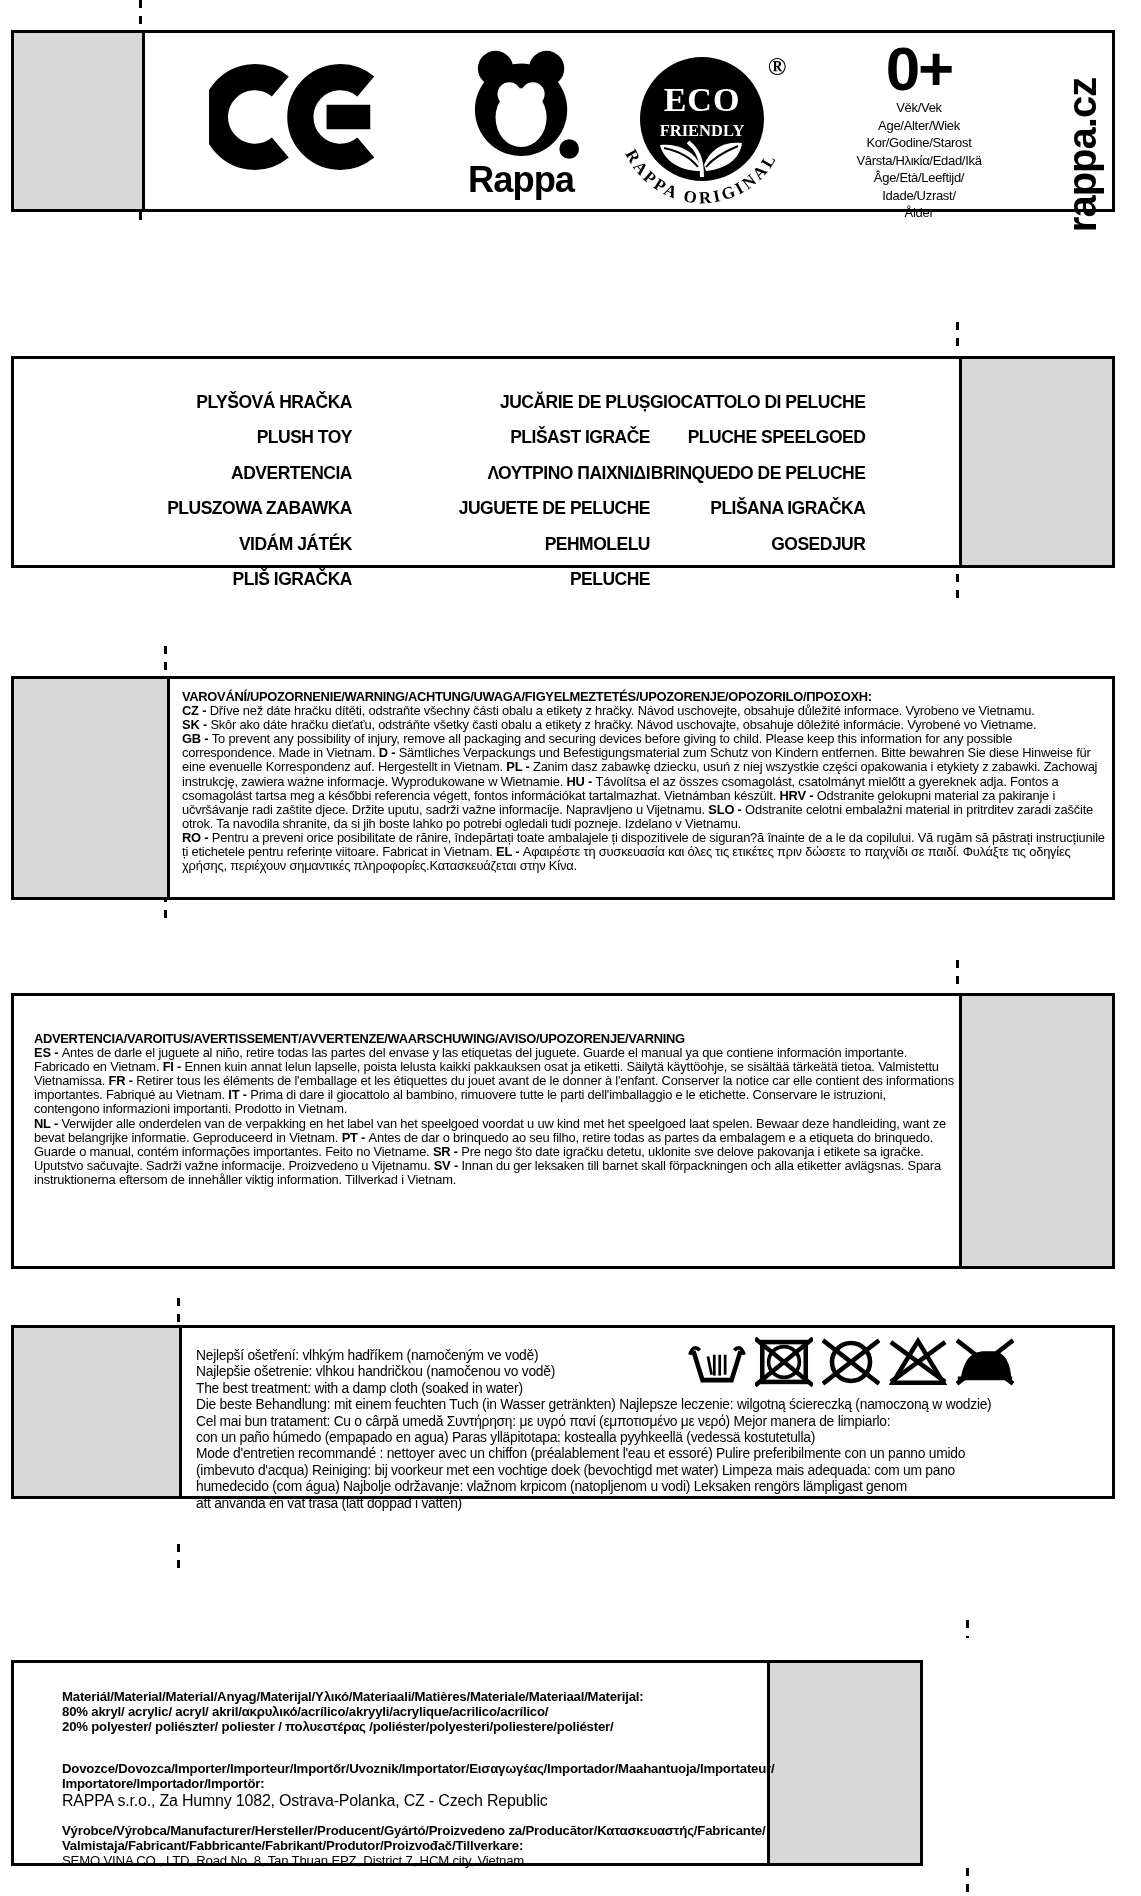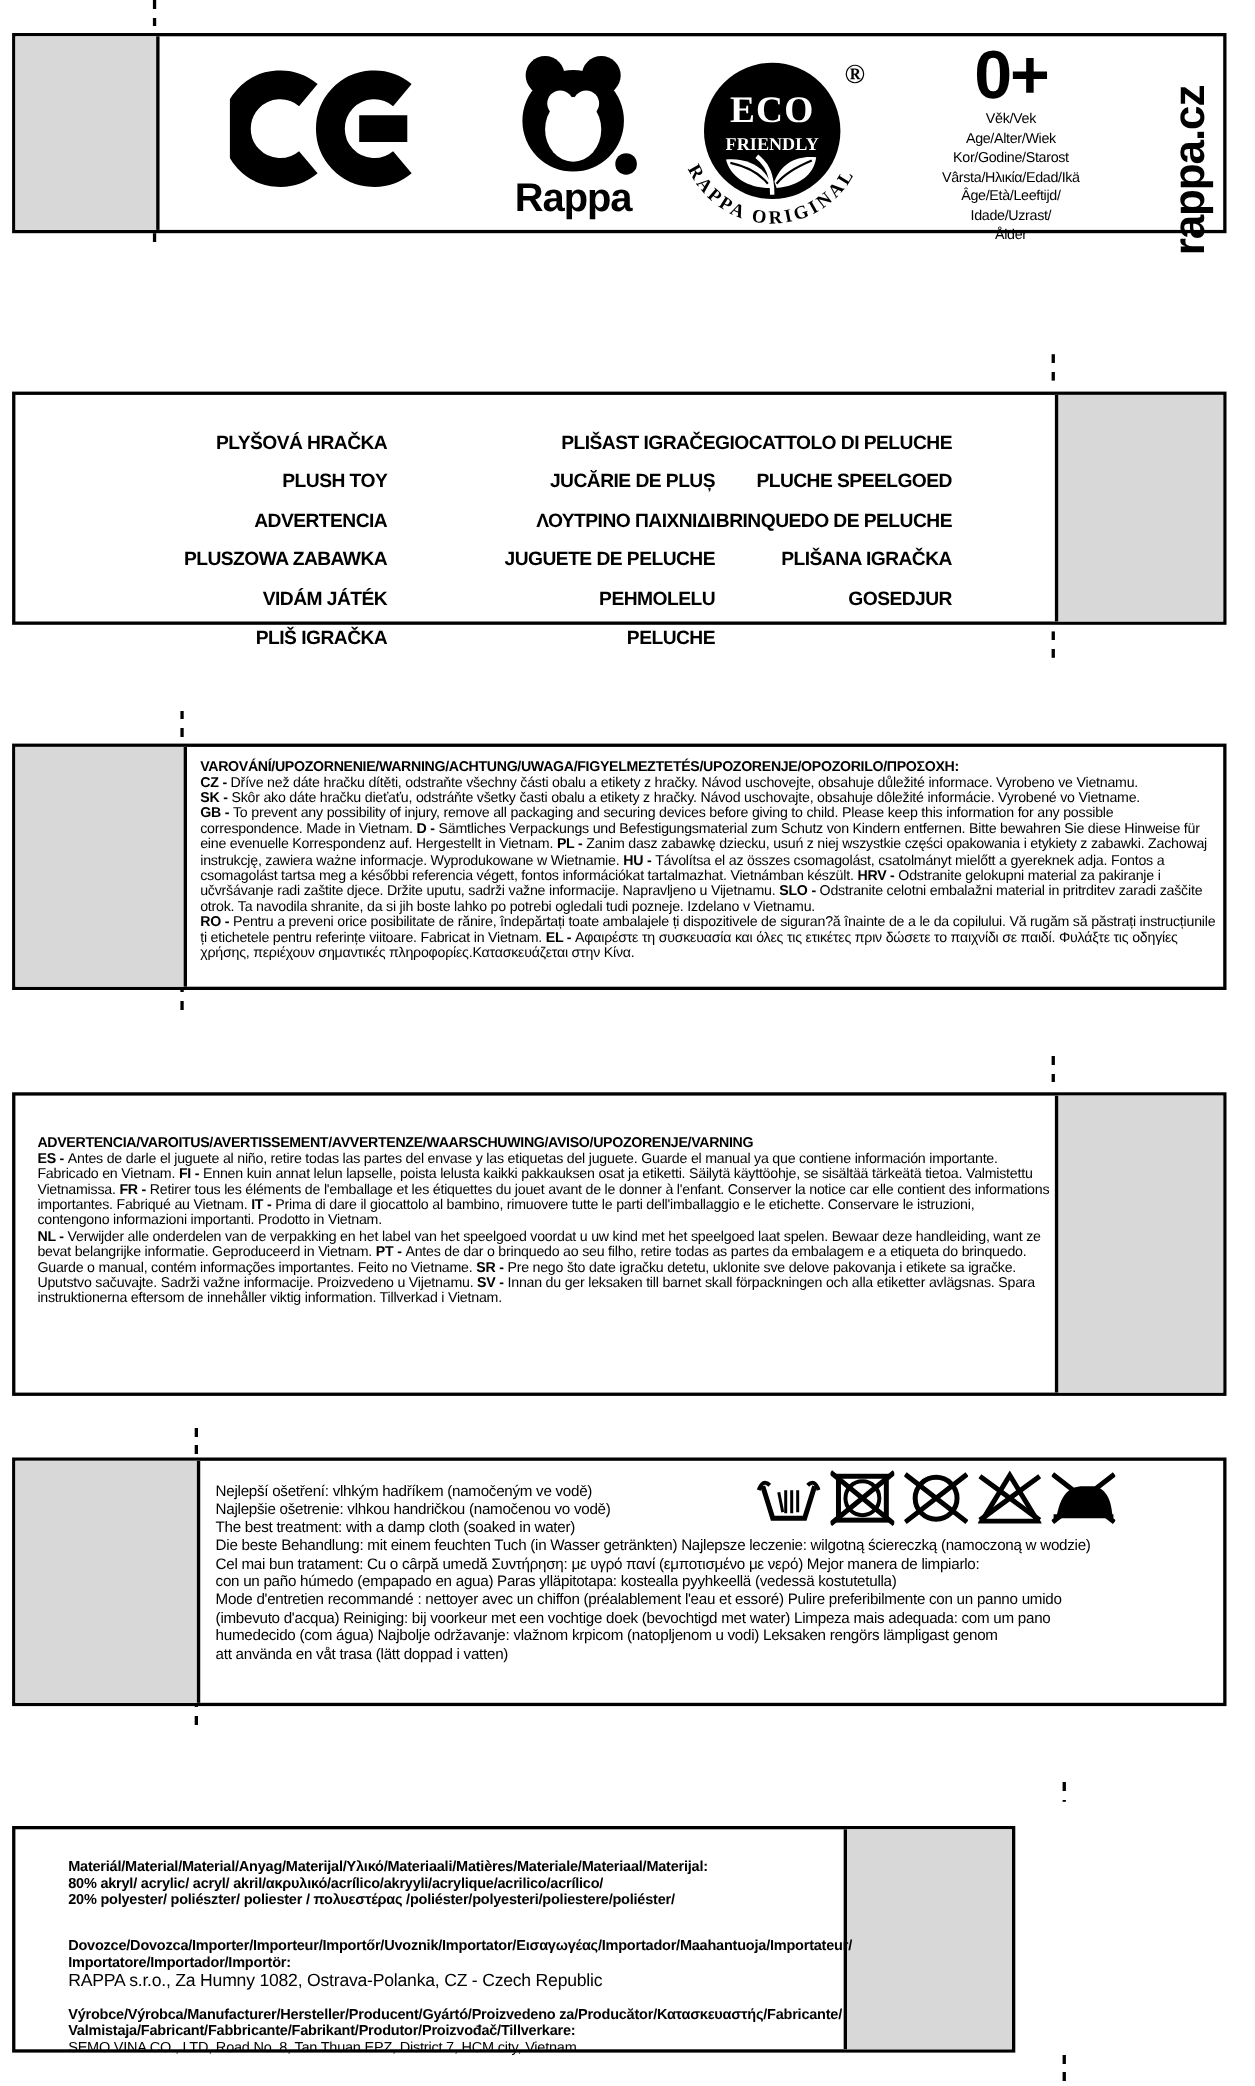--- a/index.html
+++ b/index.html
@@ -126,22 +126,22 @@
     <div class="cols">
         <div class="name-col">
           <div class="name-line">PLYŠOVÁ HRAČKA</div>
           <div class="name-line">PLUSH TOY</div>
           <div class="name-line">ADVERTENCIA</div>
           <div class="name-line">PLUSZOWA ZABAWKA</div>
           <div class="name-line">VIDÁM JÁTÉK</div>
           <div class="name-line">PLIŠ IGRAČKA</div>
         </div>
         <div class="name-col">
+          <div class="name-line">JUCĂRIE DE PLUȘ</div>
           <div class="name-line">PLIŠAST IGRAČE</div>
-          <div class="name-line">JUCĂRIE DE PLUȘ</div>
           <div class="name-line">ΛΟΥΤΡΙΝΟ ΠΑΙΧΝΙΔΙ</div>
           <div class="name-line">JUGUETE DE PELUCHE</div>
           <div class="name-line">PEHMOLELU</div>
           <div class="name-line">PELUCHE</div>
         </div>
         <div class="name-col">
           <div class="name-line">GIOCATTOLO DI PELUCHE</div>
           <div class="name-line">PLUCHE SPEELGOED</div>
           <div class="name-line">BRINQUEDO DE PELUCHE</div>
           <div class="name-line">PLIŠANA IGRAČKA</div>
@@ -163,21 +163,21 @@
 
   <div class="box" style="left:11px;top:993px;width:1104px;height:276px">
     <div class="gray gr" style="width:150px"></div>
     <div class="warn w2">
       <div class="hd">ADVERTENCIA/VAROITUS/AVERTISSEMENT/AVVERTENZE/WAARSCHUWING/AVISO/UPOZORENJE/VARNING</div>
       <p><b>ES - </b><span>Antes de darle el juguete al niño, retire todas las partes del envase y las etiquetas del juguete. Guarde el manual ya que contiene información importante. Fabricado en Vietnam. </span><b>FI - </b><span>Ennen kuin annat lelun lapselle, poista lelusta kaikki pakkauksen osat ja etiketti. Säilytä käyttöohje, se sisältää tärkeätä tietoa. Valmistettu Vietnamissa. </span><b>FR - </b><span>Retirer tous les éléments de l'emballage et les étiquettes du jouet avant de le donner à l'enfant. Conserver la notice car elle contient des informations importantes. Fabriqué au Vietnam. </span><b>IT - </b><span>Prima di dare il giocattolo al bambino, rimuovere tutte le parti dell'imballaggio e le etichette. Conservare le istruzioni, contengono informazioni importanti. Prodotto in Vietnam.</span></p>
       <p><b>NL - </b><span>Verwijder alle onderdelen van de verpakking en het label van het speelgoed voordat u uw kind met het speelgoed laat spelen. Bewaar deze handleiding, want ze bevat belangrijke informatie. Geproduceerd in Vietnam.     </span><b>PT - </b><span>Antes de dar o brinquedo ao seu filho, retire todas as partes da embalagem e a etiqueta do brinquedo. Guarde o manual, contém informações importantes. Feito no Vietname. </span><b>SR - </b><span>Pre nego što date igračku detetu, uklonite sve delove pakovanja i etikete sa igračke. Uputstvo sačuvajte. Sadrži važne informacije. Proizvedeno u Vijetnamu. </span><b>SV - </b><span>Innan du ger leksaken till barnet skall förpackningen och alla etiketter avlägsnas. Spara instruktionerna eftersom de innehåller viktig information. Tillverkad i Vietnam.</span></p>
     </div>
   </div>
 
-  <div class="box" style="left:11px;top:1325px;width:1104px;height:226px">
+  <div class="box" style="left:11px;top:1325px;width:1104px;height:174px">
     <div class="gray gl" style="width:165px"></div>
     <div class="care-text">
         <div class="line">Nejlepší ošetření: vlhkým hadříkem (namočeným ve vodě)</div>
         <div class="line">Najlepšie ošetrenie: vlhkou handričkou (namočenou vo vodě)</div>
         <div class="line">The best treatment: with a damp cloth (soaked in water)</div>
         <div class="line">Die beste Behandlung: mit einem feuchten Tuch (in Wasser getränkten)   Najlepsze leczenie: wilgotną ściereczką (namoczoną w wodzie)</div>
         <div class="line">Cel mai bun tratament: Cu o cârpă umedă   Συντήρηση: με υγρό πανί (εμποτισμένο με νερό)   Mejor manera de limpiarlo:</div>
         <div class="line">con un paño húmedo (empapado en agua)  Paras ylläpitotapa: kostealla pyyhkeellä (vedessä kostutetulla)</div>
         <div class="line">Mode d'entretien recommandé : nettoyer avec un chiffon (préalablement l'eau et essoré)   Pulire preferibilmente con un panno umido</div>
         <div class="line">(imbevuto d'acqua)   Reiniging: bij voorkeur met een vochtige doek (bevochtigd met water)   Limpeza mais adequada: com um pano</div>

